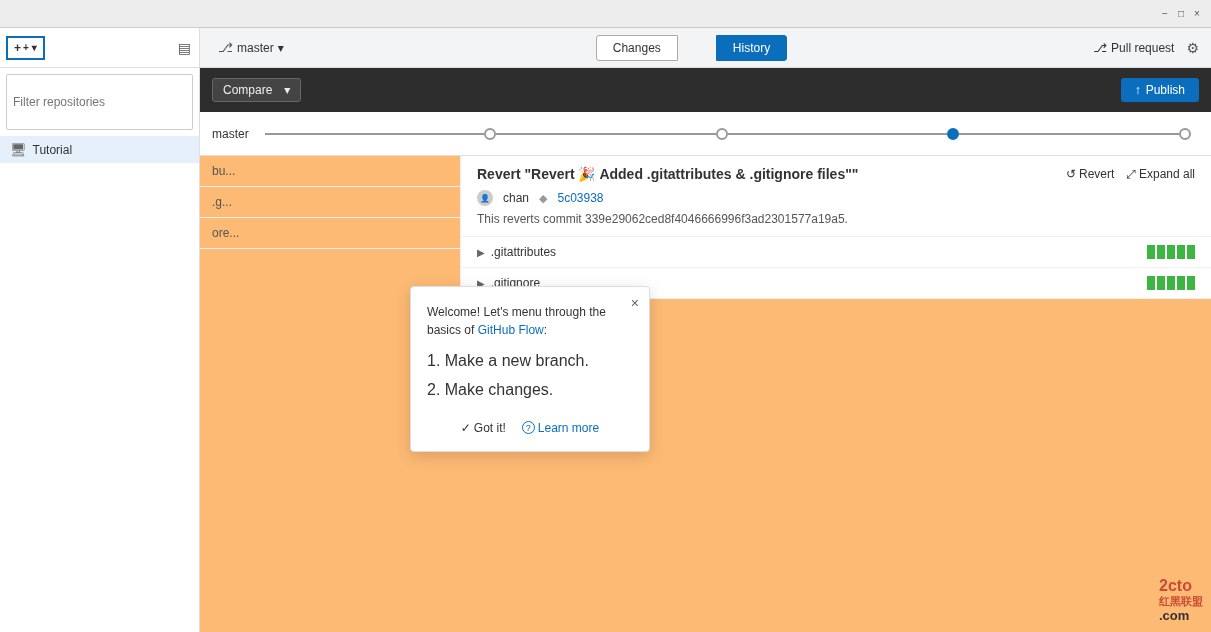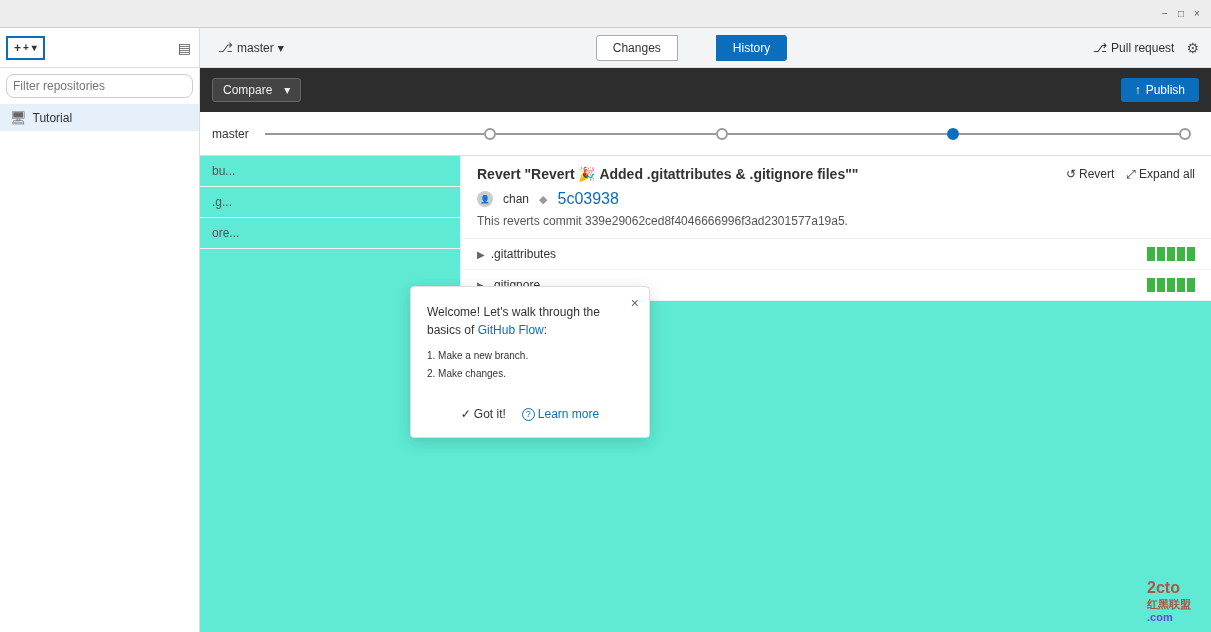--- a/index.html
+++ b/index.html
@@ -30,21 +30,21 @@
     .add-btn {
       display: flex; align-items: center; gap: 2px;
       border: 2px solid #0a6ebd; background: #fff; padding: 3px 6px;
       cursor: pointer; font-size: 12px; font-weight: bold; color: #333;
     }
     .sidebar-icon-btn {
       background: none; border: none; cursor: pointer; color: #555; font-size: 14px;
       padding: 2px;
     }
     .filter-input {
-      margin: 6px; padding: 4px 6px; border: 1px solid #ccc; border-radius: 8px;
+      margin: 6px; padding: 20px 6px; border: 1px solid #ccc; border-radius: 2px;
       font-size: 12px; width: calc(100% - 12px); outline: none;
     }
     .sidebar-item {
       display: flex; align-items: center; gap: 6px;
       padding: 6px 10px; cursor: pointer; color: #333; font-size: 12px;
     }
     .sidebar-item.active { background: #e6f0fb; }
     .sidebar-item-icon { font-size: 13px; color: #666; }
 
     
@@ -102,38 +102,38 @@
     .timeline-dot {
       width: 12px; height: 12px; border-radius: 50%; border: 2px solid #999; background: #fff;
       flex-shrink: 0;
     }
     .timeline-dot.active { border-color: #0a6ebd; background: #0a6ebd; }
     .timeline-dot.empty { border-color: #999; background: #fff; }
     .timeline-dot.end { border: 2px solid #999; background: #fff; }
 
     
     .content-area {
-      flex: 1; background: #5eead4; overflow-y: auto; position: relative;
+      flex: 1; background: #fdba74; overflow-y: auto; position: relative;
     }
 
     
     .commit-bar {
       padding: 10px 16px; border-bottom: 1px solid #eee;
     }
     .commit-title {
       font-size: 14px; font-weight: 600; color: #333; margin-bottom: 8px;
       display: flex; align-items: center; justify-content: space-between;
     }
     .commit-meta { display: flex; align-items: center; gap: 10px; }
     .commit-avatar {
       width: 16px; height: 16px; background: #ccc; border-radius: 50%;
       display: inline-flex; align-items: center; justify-content: center; font-size: 8px; color: #666;
     }
     .commit-author { font-size: 12px; color: #333; }
-    .commit-hash { font-size: 16px; color: #0a6ebd; }
+    .commit-hash { font-size: 12px; color: #0a6ebd; }
     .commit-actions { display: flex; align-items: center; gap: 12px; }
     .action-btn {
       display: flex; align-items: center; gap: 3px;
       background: none; border: none; cursor: pointer; font-size: 12px; color: #333;
     }
     .commit-desc { font-size: 12px; color: #555; margin-top: 6px; }
 
     
     .file-row {
       display: flex; align-items: center; justify-content: space-between;
@@ -151,21 +151,21 @@
       background: #fff; border: 1px solid #ddd; border-radius: 4px;
       box-shadow: 0 4px 16px rgba(0,0,0,0.15);
       width: 240px; padding: 16px; z-index: 100;
     }
     .popup-close {
       position: absolute; top: 8px; right: 10px;
       background: none; border: none; cursor: pointer; font-size: 14px; color: #666;
     }
     .popup-title { font-size: 12px; color: #333; margin-bottom: 8px; line-height: 1.5; }
     .popup-link { color: #0a6ebd; cursor: pointer; }
-    .popup-steps { color: #333; font-size: 10px; line-height: 1.8; margin-bottom: 24px; }
+    .popup-steps { color: #333; font-size: 16px; line-height: 1.8; margin-bottom: 16px; }
     .popup-note { font-size: 11px; color: #d06000; margin-bottom: 12px; line-height: 1.5; }
     .popup-note span { color: #0a6ebd; cursor: pointer; }
     .popup-footer { display: flex; align-items: center; justify-content: center; gap: 16px; }
     .got-it-btn {
       display: flex; align-items: center; gap: 3px;
       background: none; border: none; cursor: pointer; font-size: 12px; color: #333;
     }
     .learn-more-btn {
       display: flex; align-items: center; gap: 3px;
       background: none; border: none; cursor: pointer; font-size: 12px; color: #0a6ebd;
@@ -178,21 +178,21 @@
       padding: 8px 12px; border-bottom: 1px solid #f0f0f0;
       font-size: 12px; color: #555;
     }
     .badge {
       background: #0a6ebd; color: #fff; font-size: 10px; font-weight: bold;
       border-radius: 3px; padding: 1px 5px; min-width: 22px; text-align: center;
     }
 
     
     .watermark {
-      position: fixed; bottom: 8px; right: 20px;
+      position: fixed; bottom: 8px; right: 8px;
       color: #c0392b; font-size: 18px; font-weight: bold; opacity: 0.85;
       pointer-events: none;
     }
   </style>
 </head>
 <body>
 
 <div class="title-bar">
   <div class="title-bar-left"></div>
   <div class="title-bar-controls">
@@ -339,21 +339,21 @@
             <div class="diff-block"></div>
           </div>
         </div>
       </div>
 
       <div class="tutorial-popup">
         <button class="popup-close">
           <span>×</span>
         </button>
         <div class="popup-title">
-          <span>Welcome! Let's walk through the basics of</span>
+          <span>Welcome! Let's menu through the basics of</span>
           <span> </span><a class="popup-link">GitHub Flow</a><span>:</span>
         </div>
         <div class="popup-steps">
           <div>1. Make a new branch.</div>
           <div>2. Make changes.</div>
         </div>
         <div class="popup-footer">
           <button class="got-it-btn">
             <span>✓</span>
             <span>Got it!</span>
@@ -365,14 +365,14 @@
         </div>
       </div>
 
     </div>
   </div>
 </div>
 
 <div class="watermark">
   <span style="color:#c0392b;font-size:16px;font-weight:bold;display:block;line-height:1.2;">2cto</span>
   <span style="color:#c0392b;font-size:11px;display:block;line-height:1.2;">红黑联盟</span>
-  <span style="color:#6d28d9;font-size:11px;font-weight:bold;display:block;line-height:1.2;">.com</span>
+  <span style="color:#0f172a;font-size:13px;font-weight:bold;display:block;line-height:1.2;">.com</span>
 </div>
 
 </body></html>

